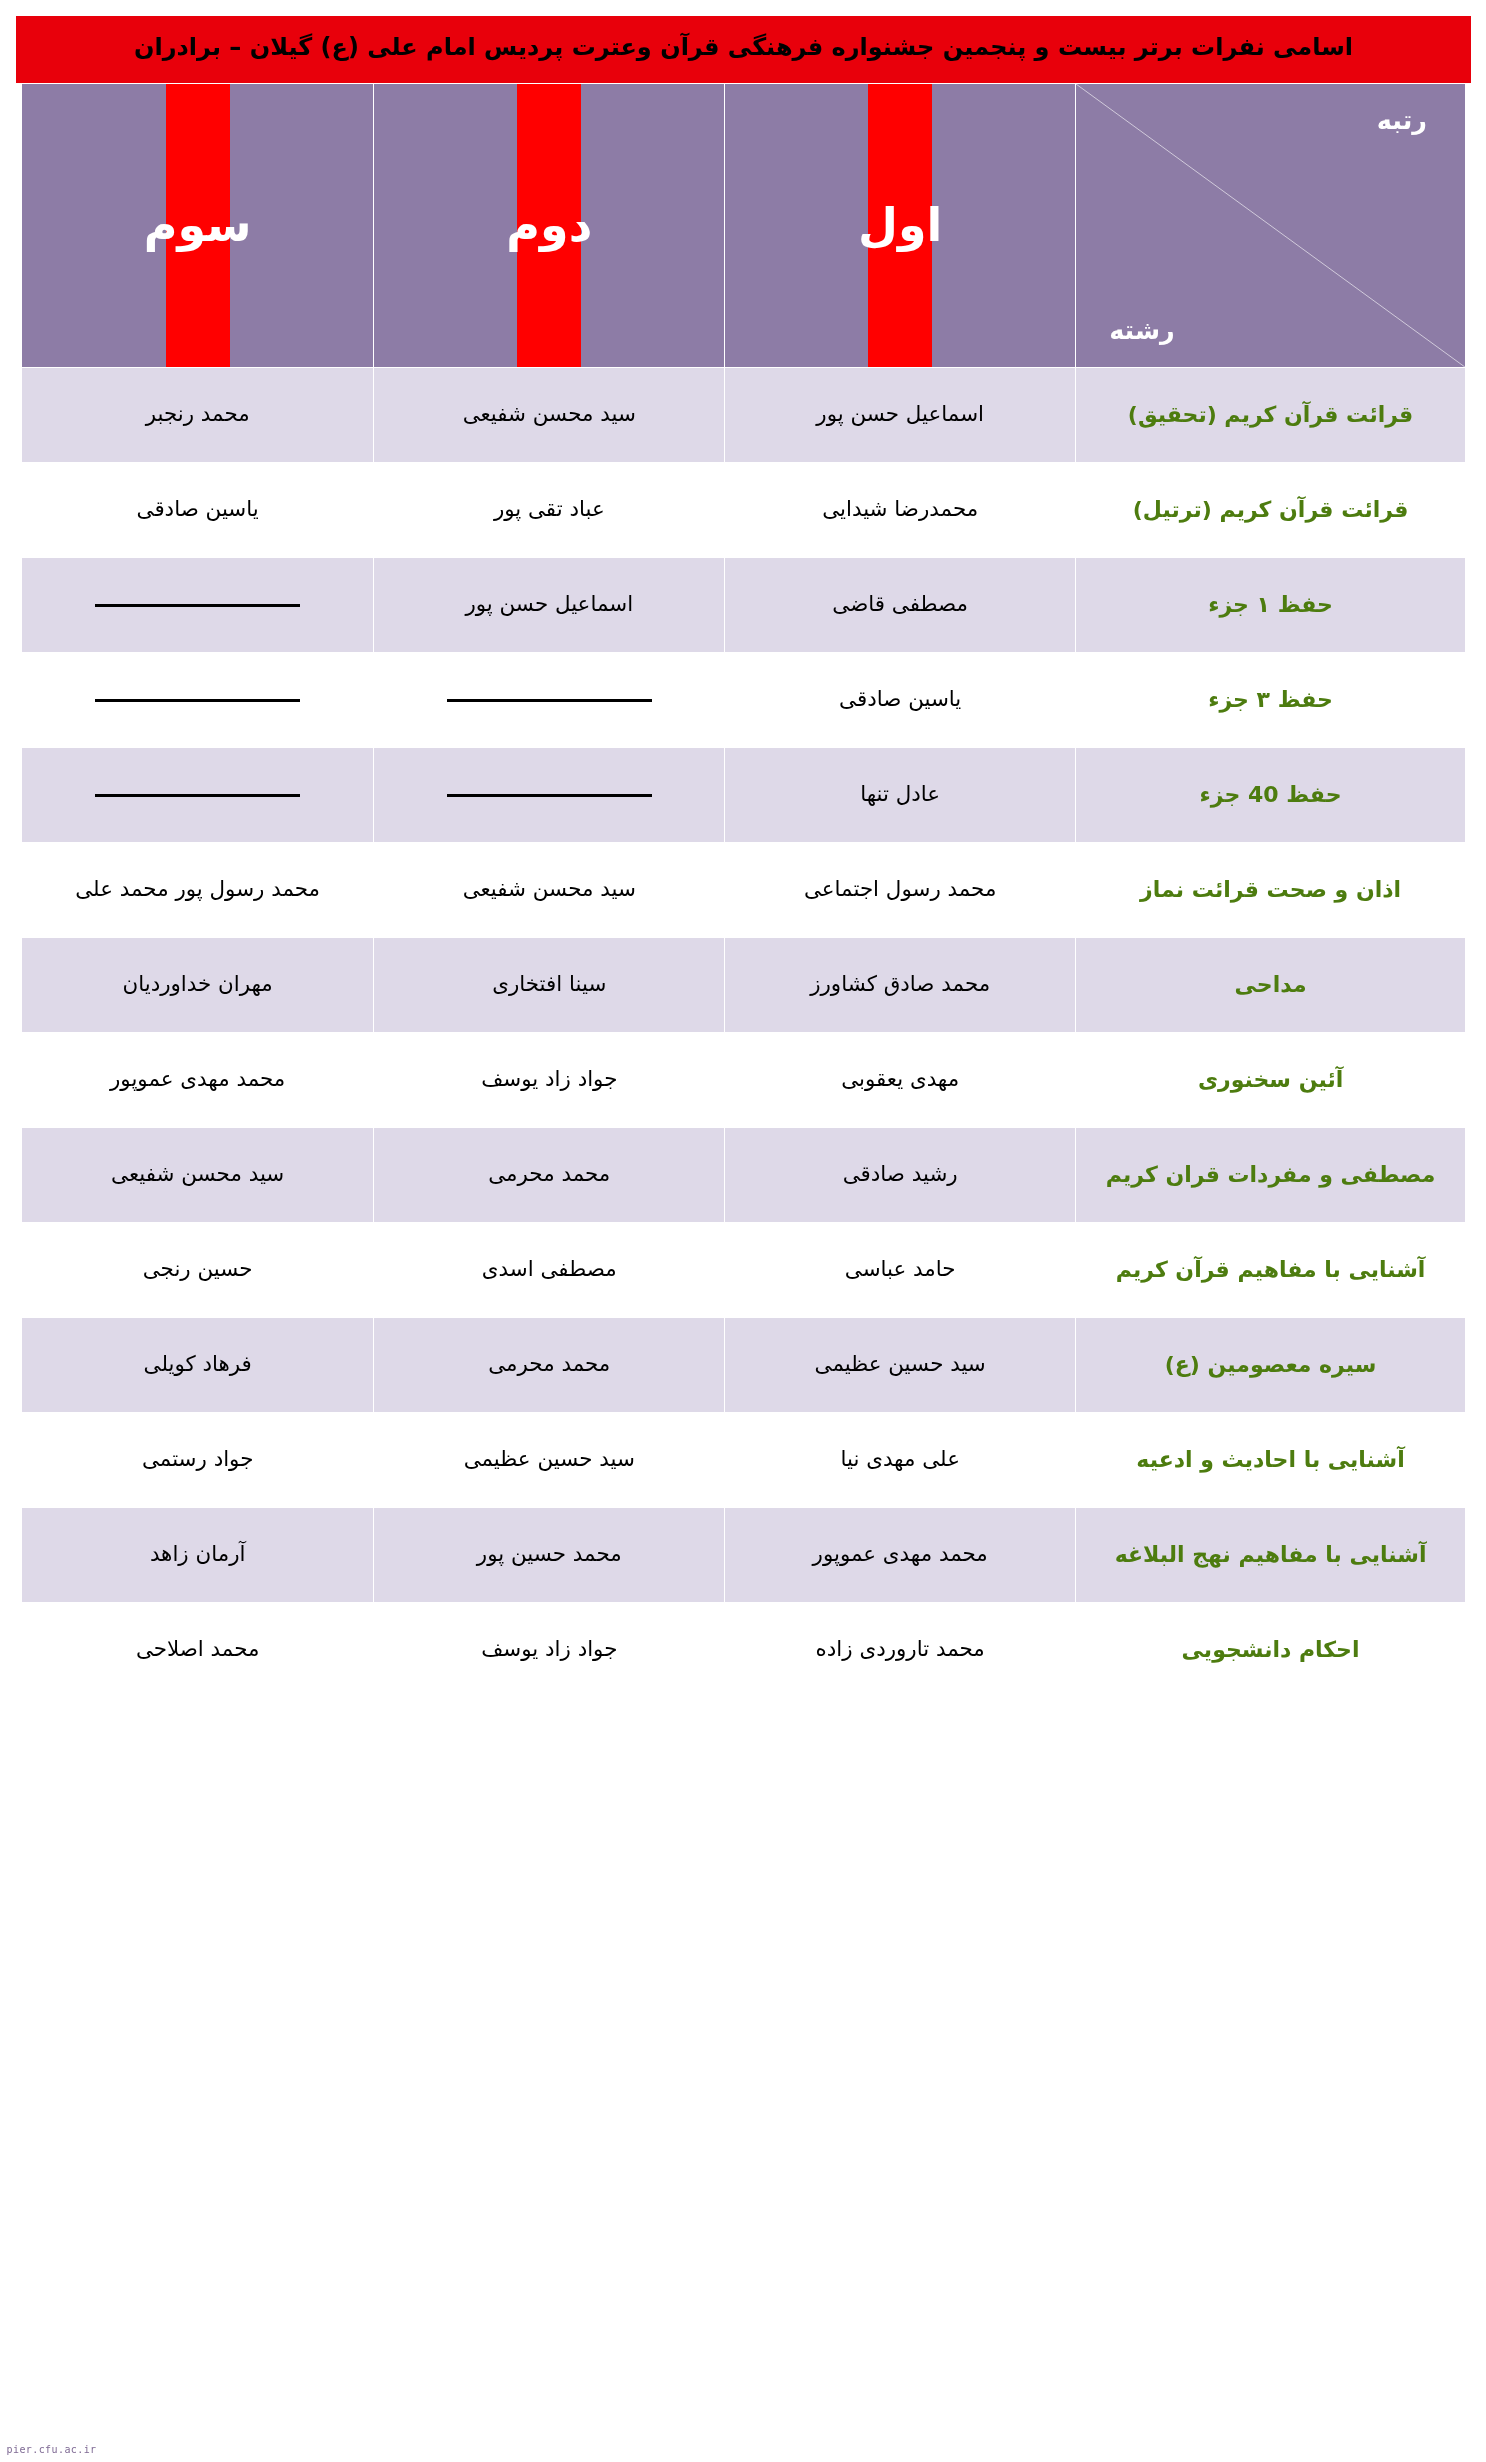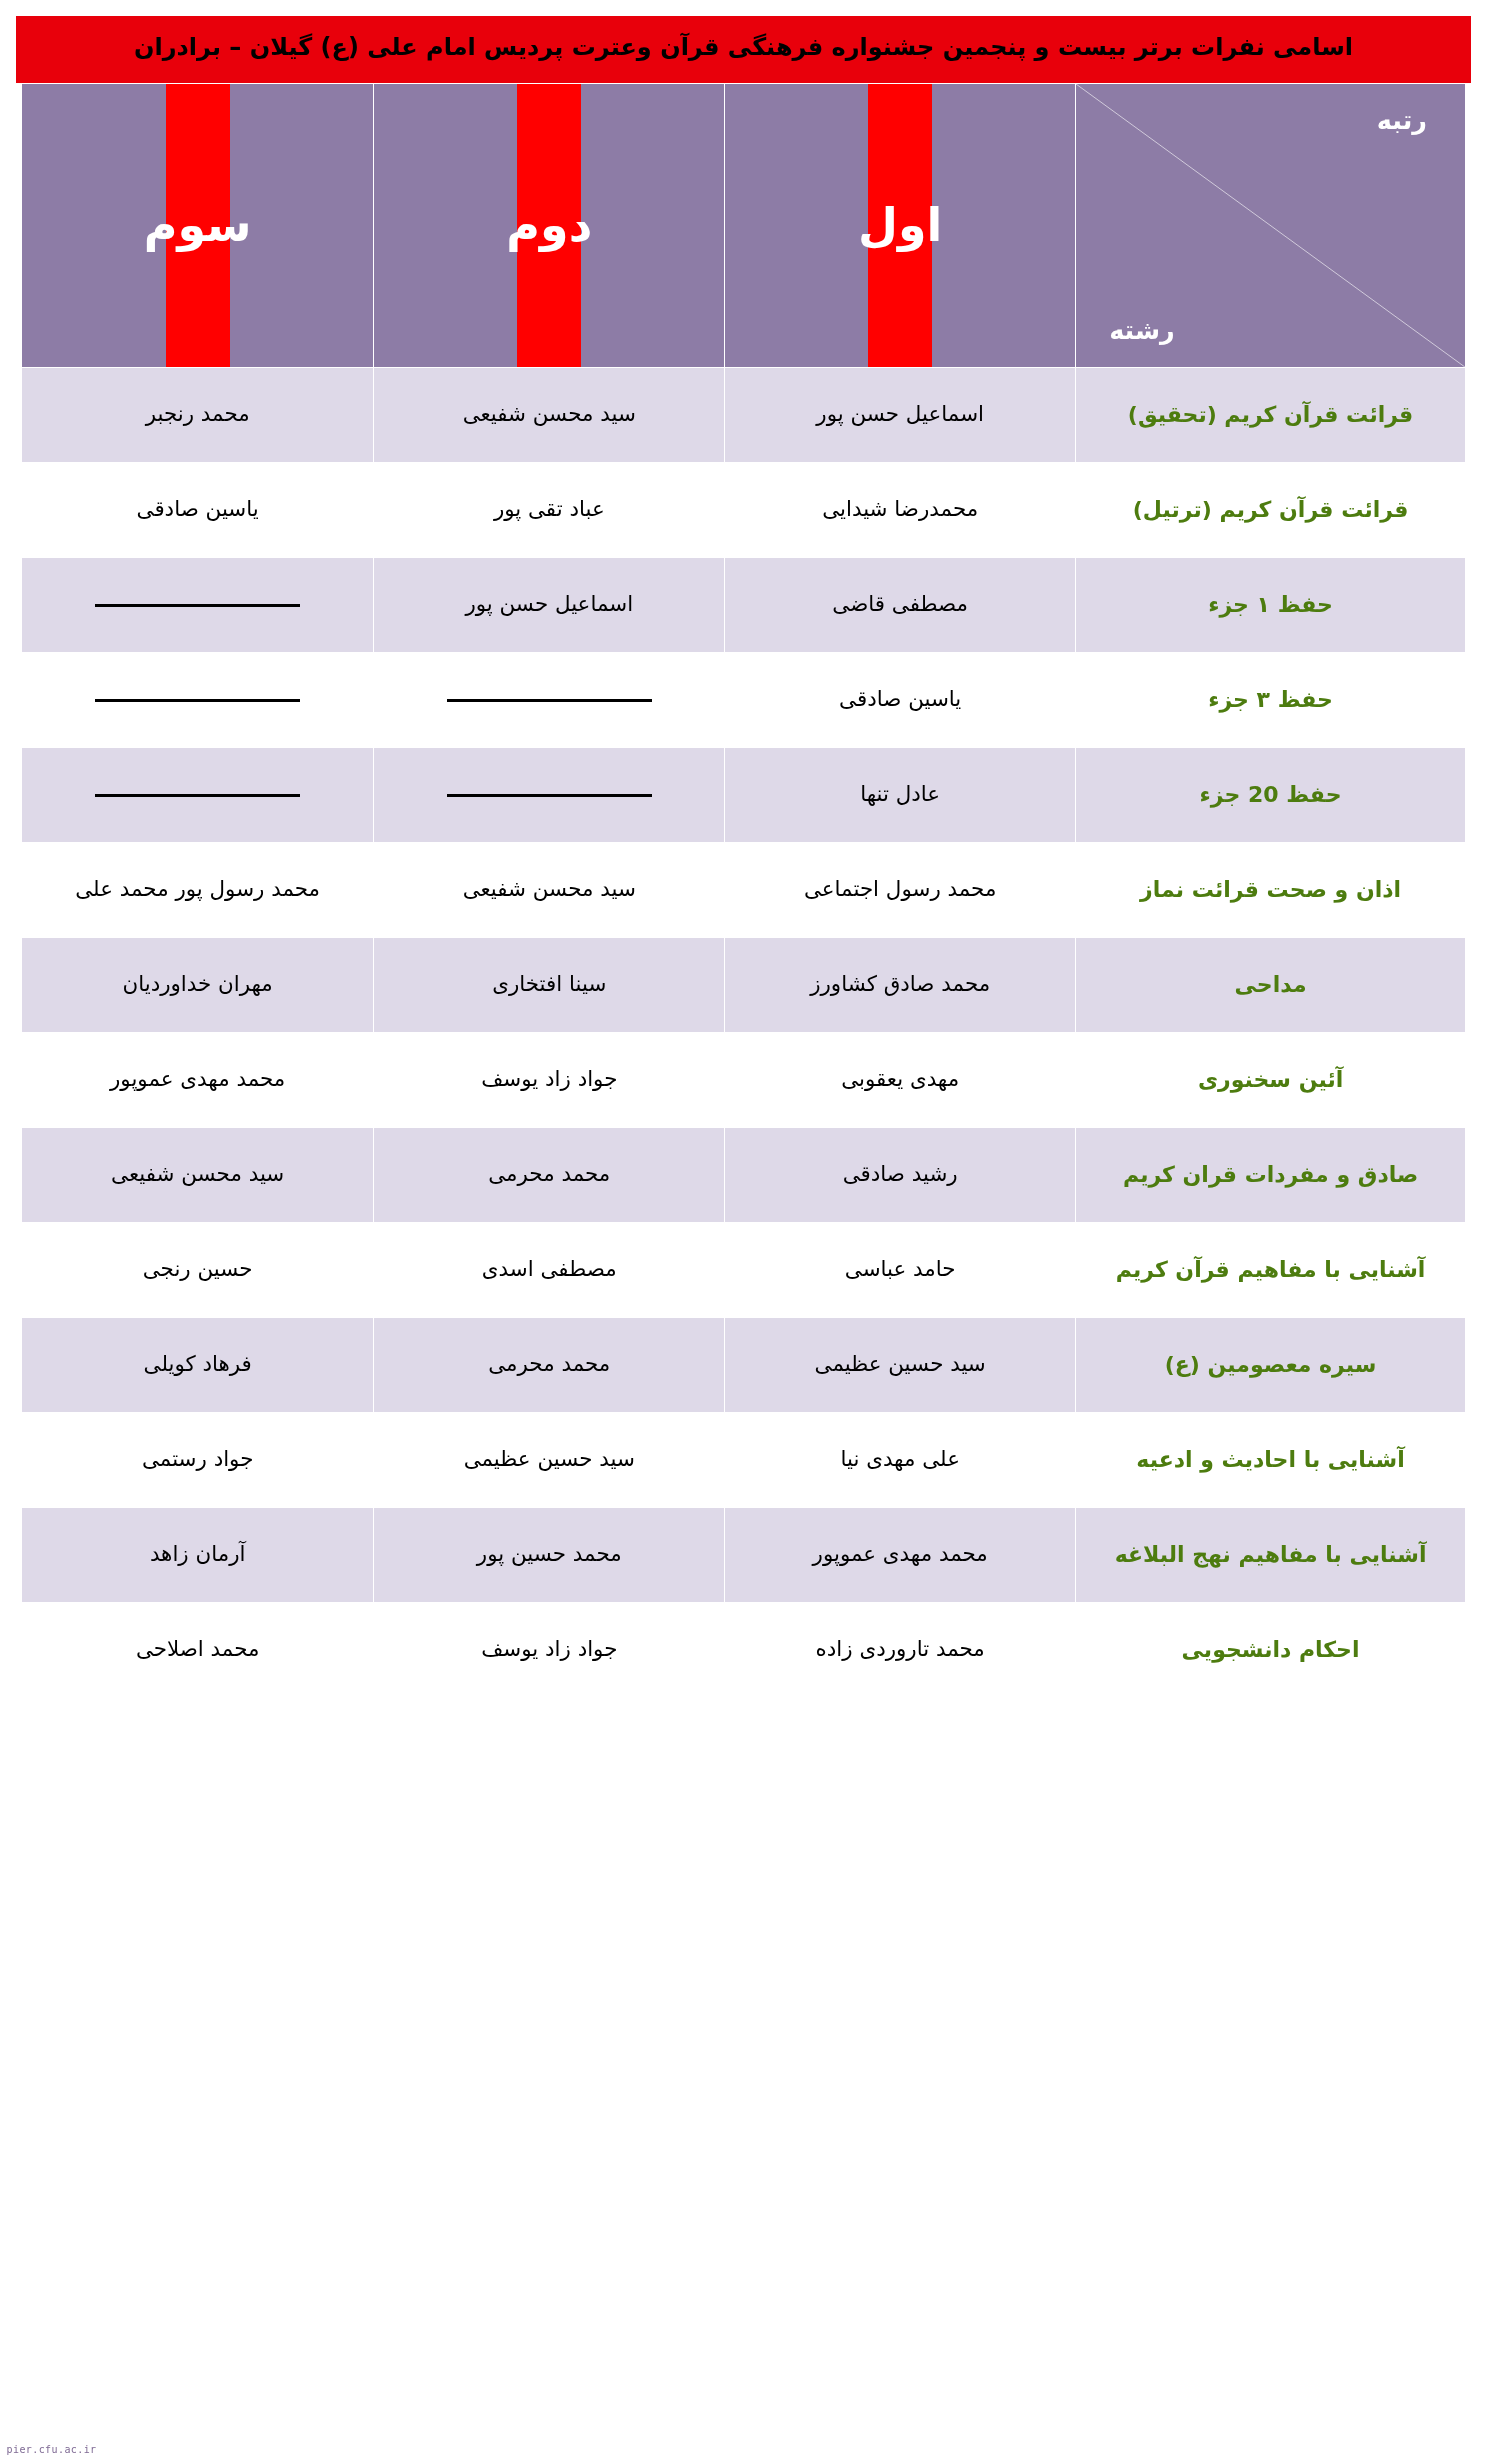--- a/index.html
+++ b/index.html
@@ -231,21 +231,21 @@
         </tr>
 
         <tr class="alt">
           <td class="field-cell">حفظ ۳ جزء</td>
           <td class="name-cell">یاسین صادقی</td>
           <td class="name-cell"><span class="dash"></span></td>
           <td class="name-cell"><span class="dash"></span></td>
         </tr>
 
         <tr>
-          <td class="field-cell">حفظ 20 جزء</td>
+          <td class="field-cell">حفظ 40 جزء</td>
           <td class="name-cell">عادل تنها</td>
           <td class="name-cell"><span class="dash"></span></td>
           <td class="name-cell"><span class="dash"></span></td>
         </tr>
 
         <tr class="alt">
           <td class="field-cell">اذان و صحت قرائت نماز</td>
           <td class="name-cell">محمد رسول اجتماعی</td>
           <td class="name-cell">سید محسن شفیعی</td>
           <td class="name-cell">محمد رسول پور محمد علی</td>
@@ -259,21 +259,21 @@
         </tr>
 
         <tr class="alt">
           <td class="field-cell">آئین سخنوری</td>
           <td class="name-cell">مهدی یعقوبی</td>
           <td class="name-cell">جواد زاد یوسف</td>
           <td class="name-cell">محمد مهدی عموپور</td>
         </tr>
 
         <tr>
-          <td class="field-cell">صادق و مفردات قران کریم</td>
+          <td class="field-cell">مصطفی و مفردات قران کریم</td>
           <td class="name-cell">رشید صادقی</td>
           <td class="name-cell">محمد محرمی</td>
           <td class="name-cell">سید محسن شفیعی</td>
         </tr>
 
         <tr class="alt">
           <td class="field-cell">آشنایی با مفاهیم قرآن کریم</td>
           <td class="name-cell">حامد عباسی</td>
           <td class="name-cell">مصطفی اسدی</td>
           <td class="name-cell">حسین رنجی</td>

